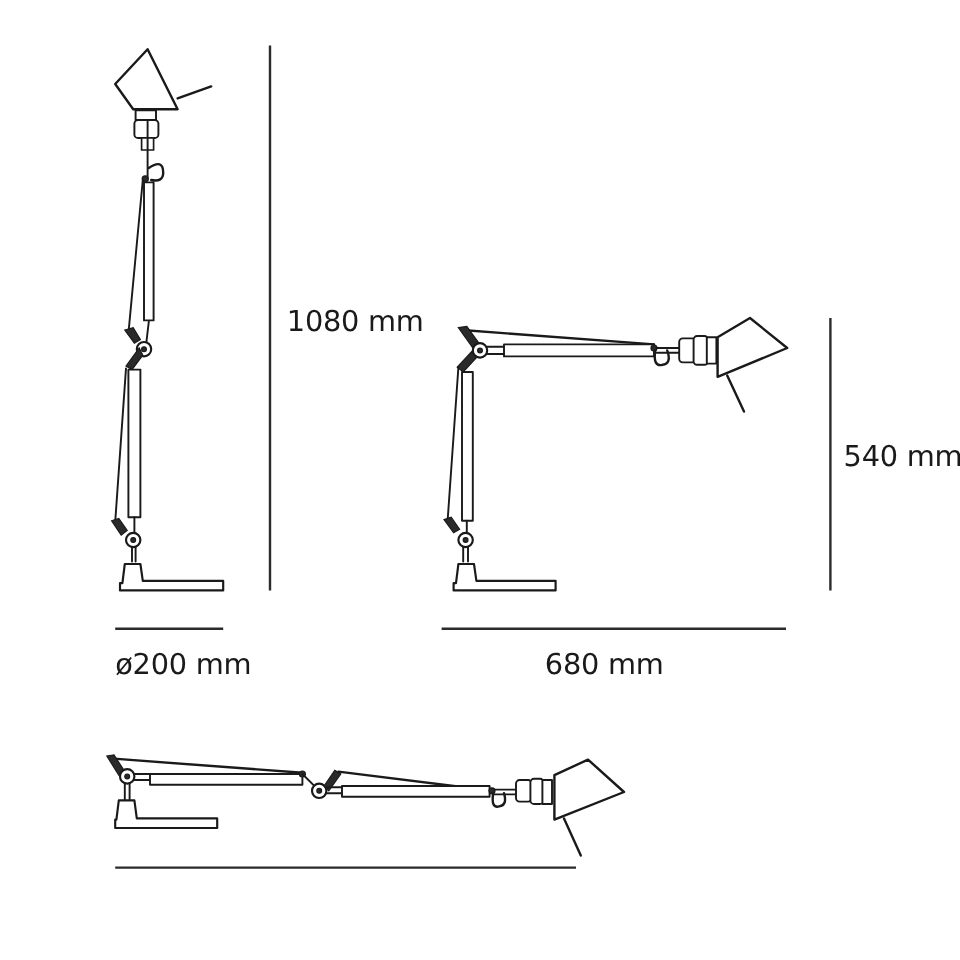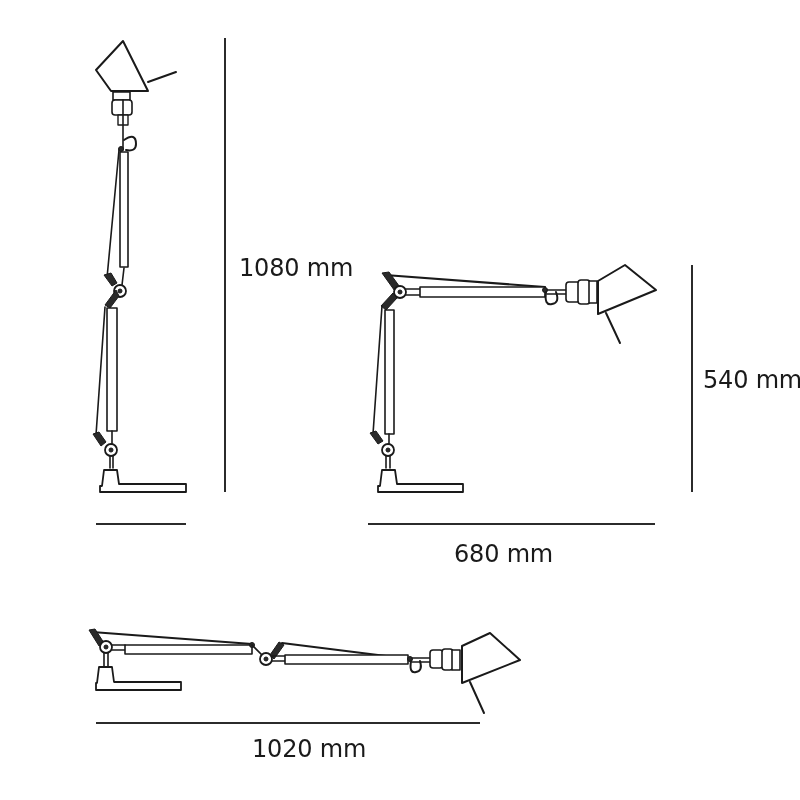--- a/index.html
+++ b/index.html
@@ -166,16 +166,16 @@
       <g>
         <polygon class="stroke" points="462,646 490,633 520,660 462,683"></polygon>
         <line class="thin" x1="470" y1="682" x2="484" y2="713" style="stroke-width:2"></line>
       </g>
     </g>
 
     <line class="dimline" x1="96" y1="723" x2="480" y2="723"></line>
   </svg>
 
   <div class="dim-label" style="left:239px; top:256px;">1080 mm</div>
+  <div class="dim-label" style="left:96px; top:542px;">ø200 mm</div>
   <div class="dim-label" style="left:703px; top:368px;">540 mm</div>
   <div class="dim-label" style="left:454px; top:542px;">680 mm</div>
-  <div class="dim-label" style="left:252px; top:737px;">1020 mm</div>
 </div>
 
 </body></html>

